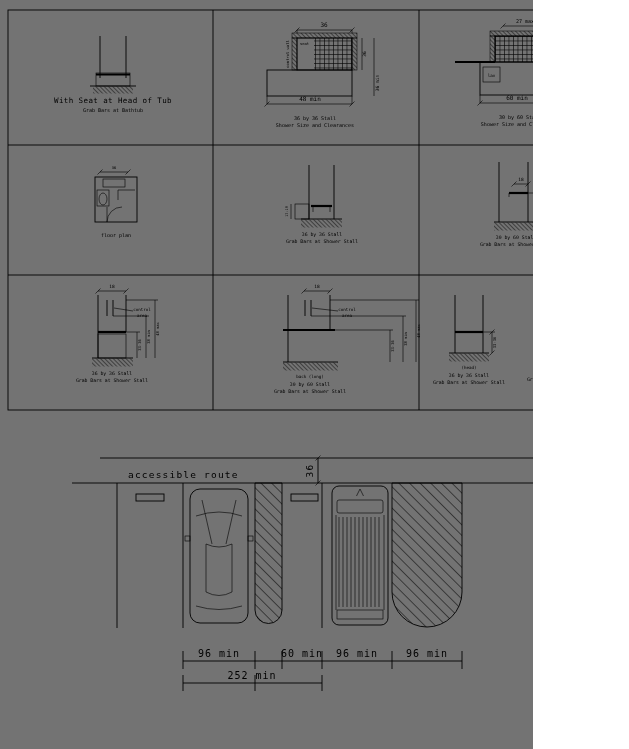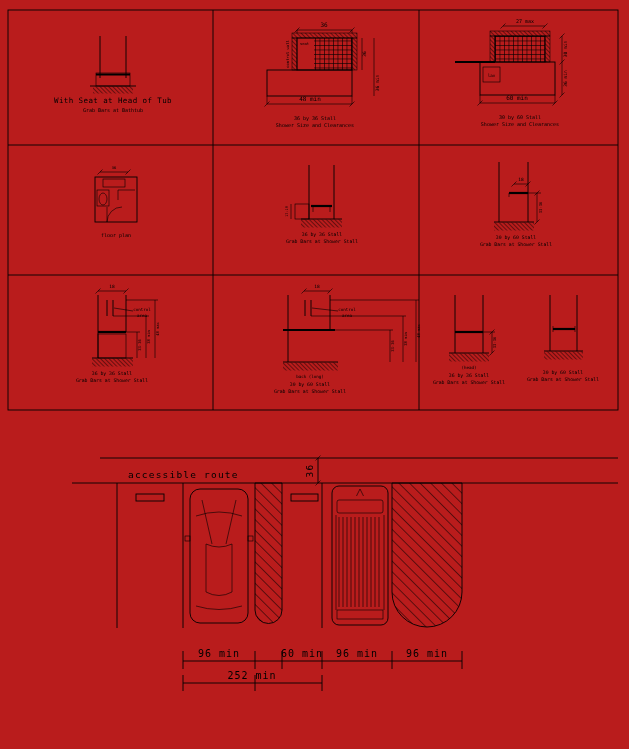--- a/index.html
+++ b/index.html
@@ -1,16 +1,16 @@
 <!DOCTYPE html>
 <html><head>
 <meta charset="utf-8">
 <style>
   html,body{margin:0;padding:0;background:#ffffff;}
-  .sheet{position:relative;width:629px;height:749px;background:#b91c1c;overflow:hidden;}
+  .sheet{position:relative;width:533px;height:749px;background:#737373;overflow:hidden;}
   .sheet svg{position:absolute;left:0;top:0;}
   .ln{fill:none;stroke:#000;stroke-width:0.9;}
   .thin{fill:none;stroke:#000;stroke-width:0.6;}
   .thk{fill:none;stroke:#000;stroke-width:2.2;}
   text{font-family:"DejaVu Sans Mono","Liberation Mono",monospace;fill:#000;}
   .mid{text-anchor:middle;}
   .t75{font-size:7.5px;letter-spacing:0.4px;}
   .t6{font-size:6px;}
   .t5{font-size:5px;}
   .t48{font-size:4.8px;}

